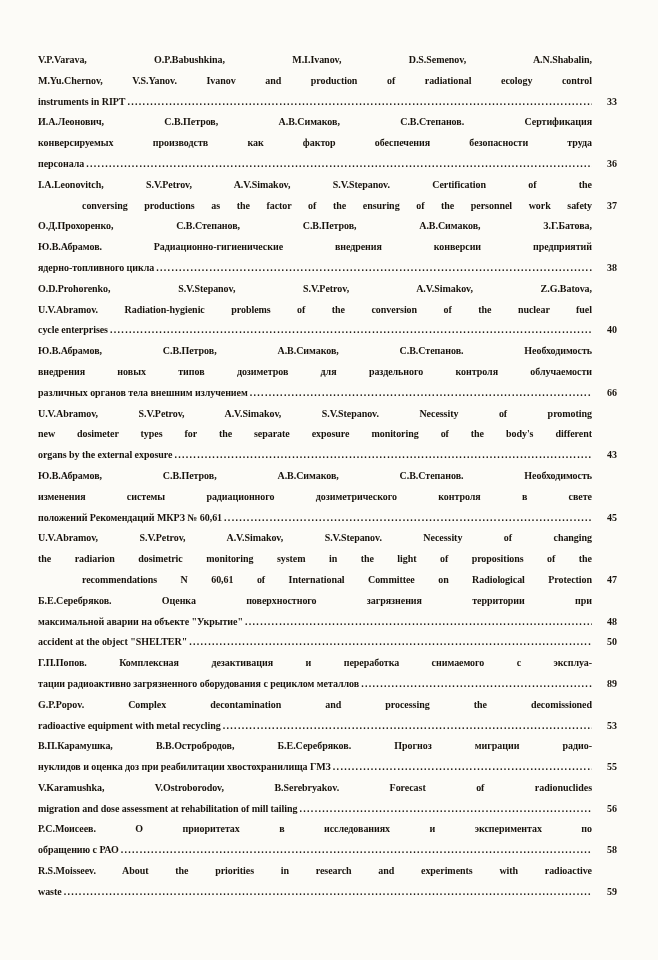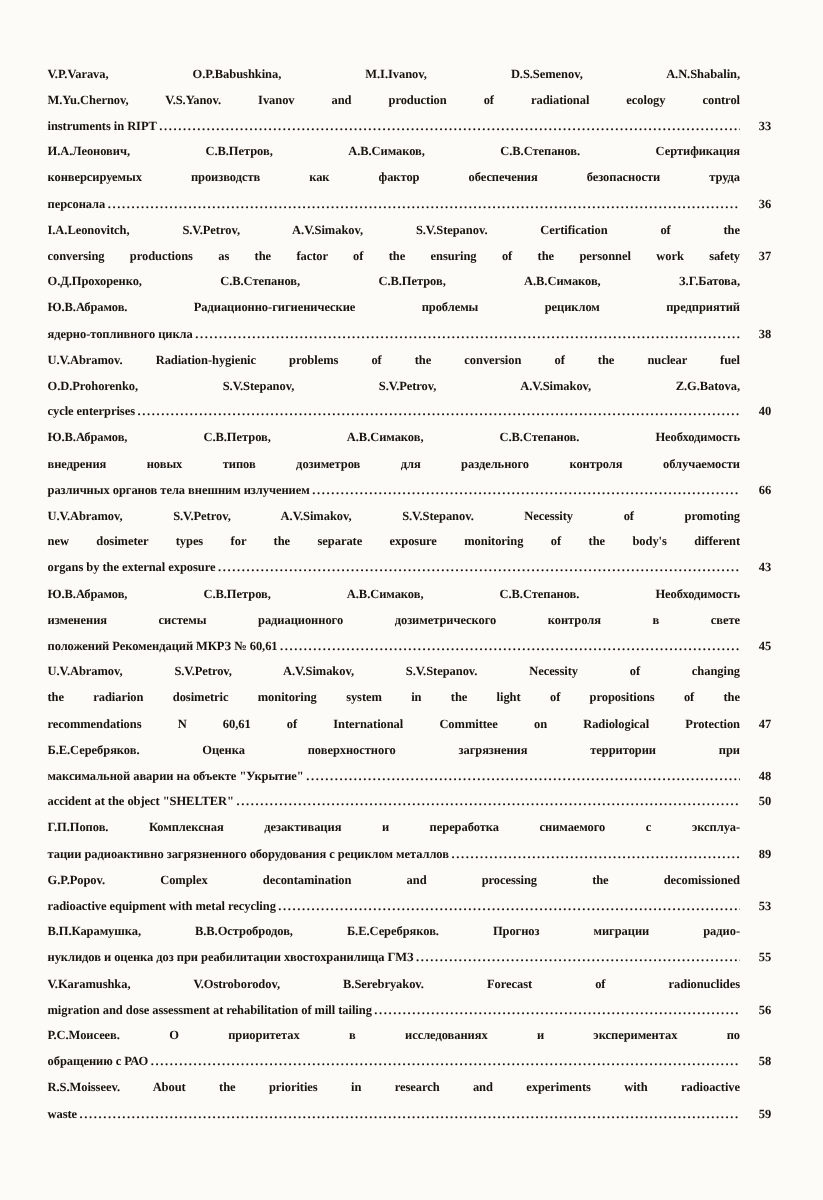--- a/index.html
+++ b/index.html
@@ -40,20 +40,21 @@
     flex:0 1 auto;
     white-space:nowrap;
   }
   .last-text.stretch{
     flex:1 1 auto;
     white-space:normal;
     text-align:justify;
     text-align-last:justify;
     max-height:20.8px;
     overflow:hidden;
+    margin-left:44px;
   }
   .leader{
     flex:1 1 auto;
     overflow:hidden;
     white-space:nowrap;
     padding-left:2px;
     min-width:0;
   }
   .leader::after{
     content:"..............................................................................................................................................................................................................................................................";
@@ -102,33 +103,33 @@
     <div class="last-line">
       <span class="last-text stretch">conversing productions as the factor of the ensuring of the personnel work safety</span>
 
       <span class="page-num">37</span>
     </div>
   </div>
 
   <div class="entry">
     <div class="entry-lines">
           <div class="line">О.Д.Прохоренко, С.В.Степанов, С.В.Петров, А.В.Симаков, З.Г.Батова,</div>
-          <div class="line">Ю.В.Абрамов. Радиационно-гигиенические проблемы рециклом предприятий</div>
+          <div class="line">Ю.В.Абрамов. Радиационно-гигиенические внедрения конверсии предприятий</div>
         </div>
     <div class="last-line">
       <span class="last-text">ядерно-топливного цикла</span>
       <span class="leader"></span>
       <span class="page-num">38</span>
     </div>
   </div>
 
   <div class="entry">
     <div class="entry-lines">
+          <div class="line">O.D.Prohorenko, S.V.Stepanov, S.V.Petrov, A.V.Simakov, Z.G.Batova,</div>
           <div class="line">U.V.Abramov. Radiation-hygienic problems of the conversion of the nuclear fuel</div>
-          <div class="line">O.D.Prohorenko, S.V.Stepanov, S.V.Petrov, A.V.Simakov, Z.G.Batova,</div>
         </div>
     <div class="last-line">
       <span class="last-text">cycle enterprises</span>
       <span class="leader"></span>
       <span class="page-num">40</span>
     </div>
   </div>
 
   <div class="entry">
     <div class="entry-lines">

